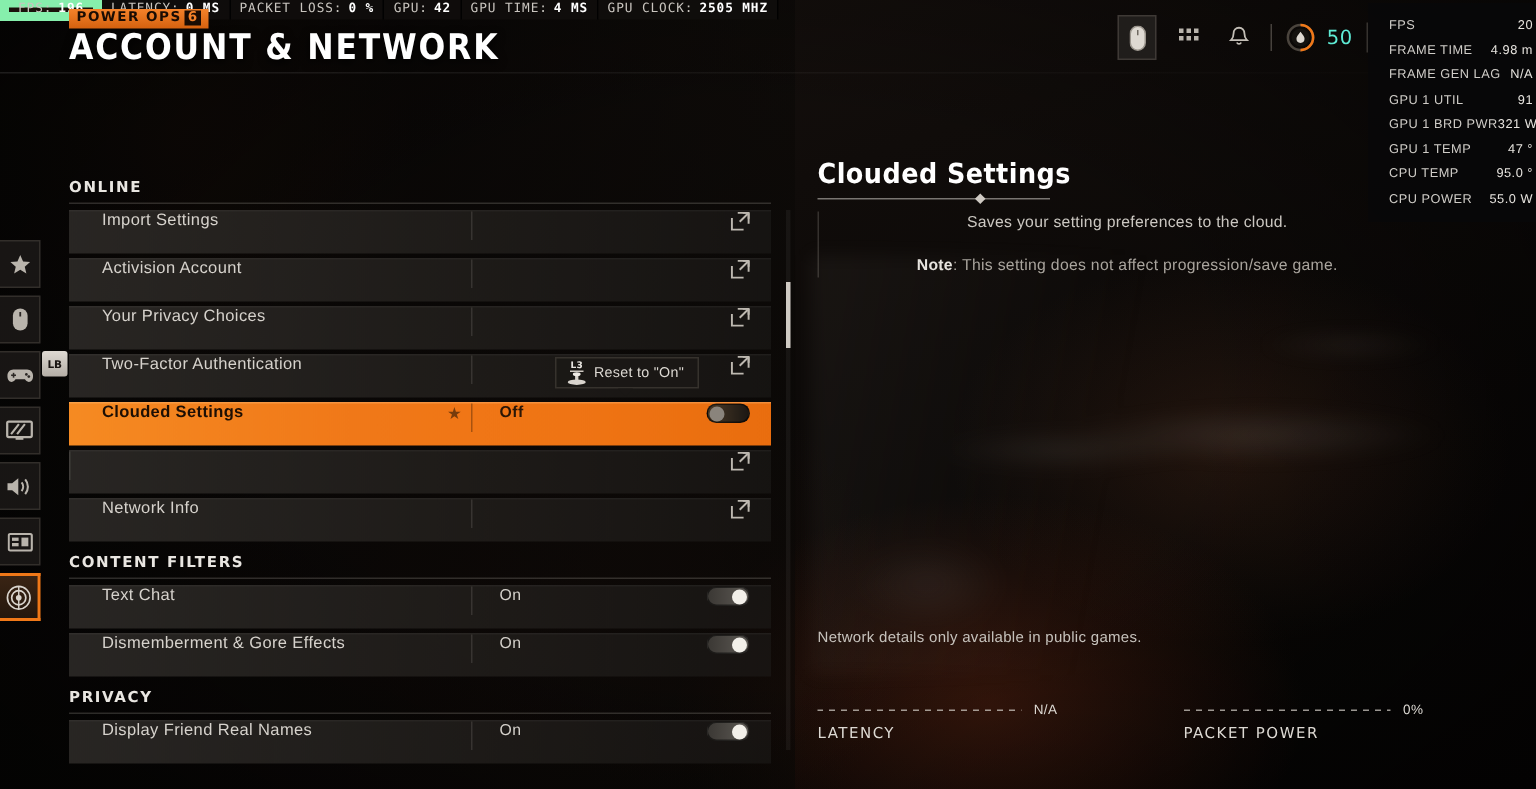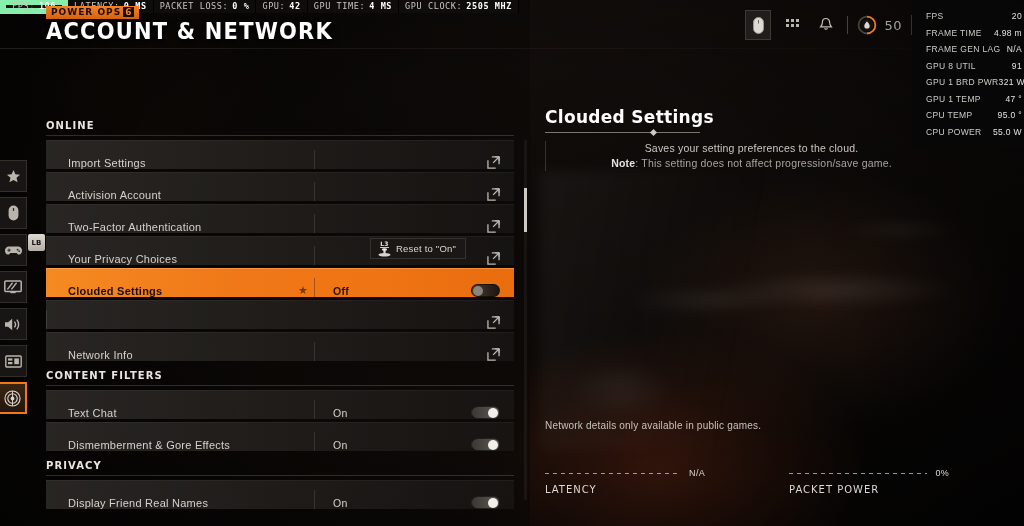--- a/index.html
+++ b/index.html
@@ -88,21 +88,21 @@
     display: flex; align-items: center; gap: 0px; z-index: 40;
   }
   .hdr-btn {
     width: 26px; height: 30px; display:flex; align-items:center; justify-content:center;
     background: rgba(40,37,34,0.72); border: 1px solid rgba(120,112,102,0.35);
     margin-right: 10px;
   }
   .hdr-ico { width: 24px; height: 26px; display:flex; align-items:center; justify-content:center; margin-right: 9px; }
   .hdr-sep { width:1px; height:18px; background: rgba(160,152,142,0.40); margin-right: 9px; }
   .hdr-currency { display:flex; align-items:center; gap:7px; }
-  .hdr-currency .amount { font-family:"DejaVu Sans", sans-serif; font-size: 13px; color:#a3a3a3; letter-spacing:.5px; }
+  .hdr-currency .amount { font-family:"DejaVu Sans", sans-serif; font-size: 13px; color:#5eead4; letter-spacing:.5px; }
   .hdr-endbar { width:1px; height:20px; background: rgba(160,152,142,0.30); margin-left:9px; }
 
   
   .perf-overlay {
     position: absolute; right: 0; top: 2px; width: 112px;
     background: rgba(8,8,9,0.90);
     padding: 6px 0 8px 0; z-index: 45;
     font-family: "Liberation Sans", sans-serif;
   }
   .perf-row {
@@ -143,21 +143,21 @@
   }
   .sec-head {
     font-family: "DejaVu Sans", sans-serif;
     font-size: 10px; font-weight: 700; letter-spacing: 1.1px;
     color: #e9e6e1; padding: 6px 0 4px 0;
   }
   .sec-rule { height:1px; background: rgba(190,185,178,0.22); margin-bottom: 4px; }
 
   .row {
     position: relative; height: 29px; margin-bottom: 3px;
-    display: flex; align-items: flex-end;
+    display: flex; align-items: flex-start;
     background: linear-gradient(90deg, rgba(48,45,42,0.82), rgba(38,35,32,0.68) 60%, rgba(30,28,26,0.55));
     border-top: 1px solid rgba(255,255,255,0.045);
   }
   .row .label {
     flex: 0 0 268px; padding-left: 22px;
     font-size: 11px; color: #d6d2cc; letter-spacing: .25px;
   }
   .row .divider { width:1px; height:19px; background: rgba(190,185,178,0.16); }
   .row .value {
     flex: 1; padding-left: 18px;
@@ -235,21 +235,21 @@
   }
   .detail-rule:after {
     content:''; position:absolute; left: 106px; top:-2px;
     width:5px; height:5px; background:#cfcac3; transform: rotate(45deg);
   }
   .detail-body {
     margin-top: 8px; padding-left: 12px;
     border-left: 1px solid rgba(190,185,178,0.22);
   }
   .detail-body p { font-size: 10.5px; color:#cbc7c1; line-height: 15px; letter-spacing:.2px;text-align:center; }
-  .detail-body .note { color:#a9a49d; }
+  .detail-body .note { margin-top: 14px; color:#a9a49d; }
   .detail-body .note b { color:#e6e3de; font-weight:700; }
 
   
   .net-note {
     position:absolute; left:545px; top:420px; font-size:10px; color:#c6c2bc; letter-spacing:.2px; z-index:25;
   }
   .net-stats { position:absolute; left:545px; top:468px; display:flex; gap:84px; z-index:25; }
   .net-col { width: 160px; }
   .net-bar { display:flex; align-items:center; justify-content:space-between; }
   .net-dashes {
@@ -353,21 +353,21 @@
       </div>
       <div class="perf-row">
         <span>FRAME TIME</span>
         <span class="pv">4.98 m</span>
       </div>
       <div class="perf-row">
         <span>FRAME GEN LAG</span>
         <span class="pv">N/A</span>
       </div>
       <div class="perf-row">
-        <span>GPU 8 UTIL</span>
+        <span>GPU 1 UTIL</span>
         <span class="pv">91</span>
       </div>
       <div class="perf-row">
         <span>GPU 1 BRD PWR</span>
         <span class="pv">321 W</span>
       </div>
       <div class="perf-row">
         <span>GPU 1 TEMP</span>
         <span class="pv">47 °</span>
       </div>
@@ -474,35 +474,35 @@
           <svg class="ext-icon" viewBox="0 0 14 14">
             <path d="M1 4.6V13h8.4" fill="none" stroke="#bdb8b0" stroke-width="1.4"></path>
             <path d="M1 4.6V1h8.4" fill="none" stroke="#bdb8b0" stroke-width="1.4" opacity="0"></path>
             <path d="M5.2 1H13v7.8" fill="none" stroke="#bdb8b0" stroke-width="1.4"></path>
             <path d="M6.6 7.4 12.6 1.4" stroke="#bdb8b0" stroke-width="1.4"></path>
             <path d="M13 1v4.2M13 1H8.8" stroke="#bdb8b0" stroke-width="1.4"></path>
           </svg>
         </div>
       </div>
       <div class="row">
-        <div class="label">Two-Factor Authentication</div>
+        <div class="label">Your Privacy Choices</div>
         <div class="divider"></div>
         <div class="value"></div>
         <div class="right">
           <svg class="ext-icon" viewBox="0 0 14 14">
             <path d="M1 4.6V13h8.4" fill="none" stroke="#bdb8b0" stroke-width="1.4"></path>
             <path d="M1 4.6V1h8.4" fill="none" stroke="#bdb8b0" stroke-width="1.4" opacity="0"></path>
             <path d="M5.2 1H13v7.8" fill="none" stroke="#bdb8b0" stroke-width="1.4"></path>
             <path d="M6.6 7.4 12.6 1.4" stroke="#bdb8b0" stroke-width="1.4"></path>
             <path d="M13 1v4.2M13 1H8.8" stroke="#bdb8b0" stroke-width="1.4"></path>
           </svg>
         </div>
       </div>
       <div class="row">
-        <div class="label">Your Privacy Choices</div>
+        <div class="label">Two-Factor Authentication</div>
         <div class="divider"></div>
         <div class="value"></div>
         <div class="right">
           <svg class="ext-icon" viewBox="0 0 14 14">
             <path d="M1 4.6V13h8.4" fill="none" stroke="#bdb8b0" stroke-width="1.4"></path>
             <path d="M1 4.6V1h8.4" fill="none" stroke="#bdb8b0" stroke-width="1.4" opacity="0"></path>
             <path d="M5.2 1H13v7.8" fill="none" stroke="#bdb8b0" stroke-width="1.4"></path>
             <path d="M6.6 7.4 12.6 1.4" stroke="#bdb8b0" stroke-width="1.4"></path>
             <path d="M13 1v4.2M13 1H8.8" stroke="#bdb8b0" stroke-width="1.4"></path>
           </svg>

